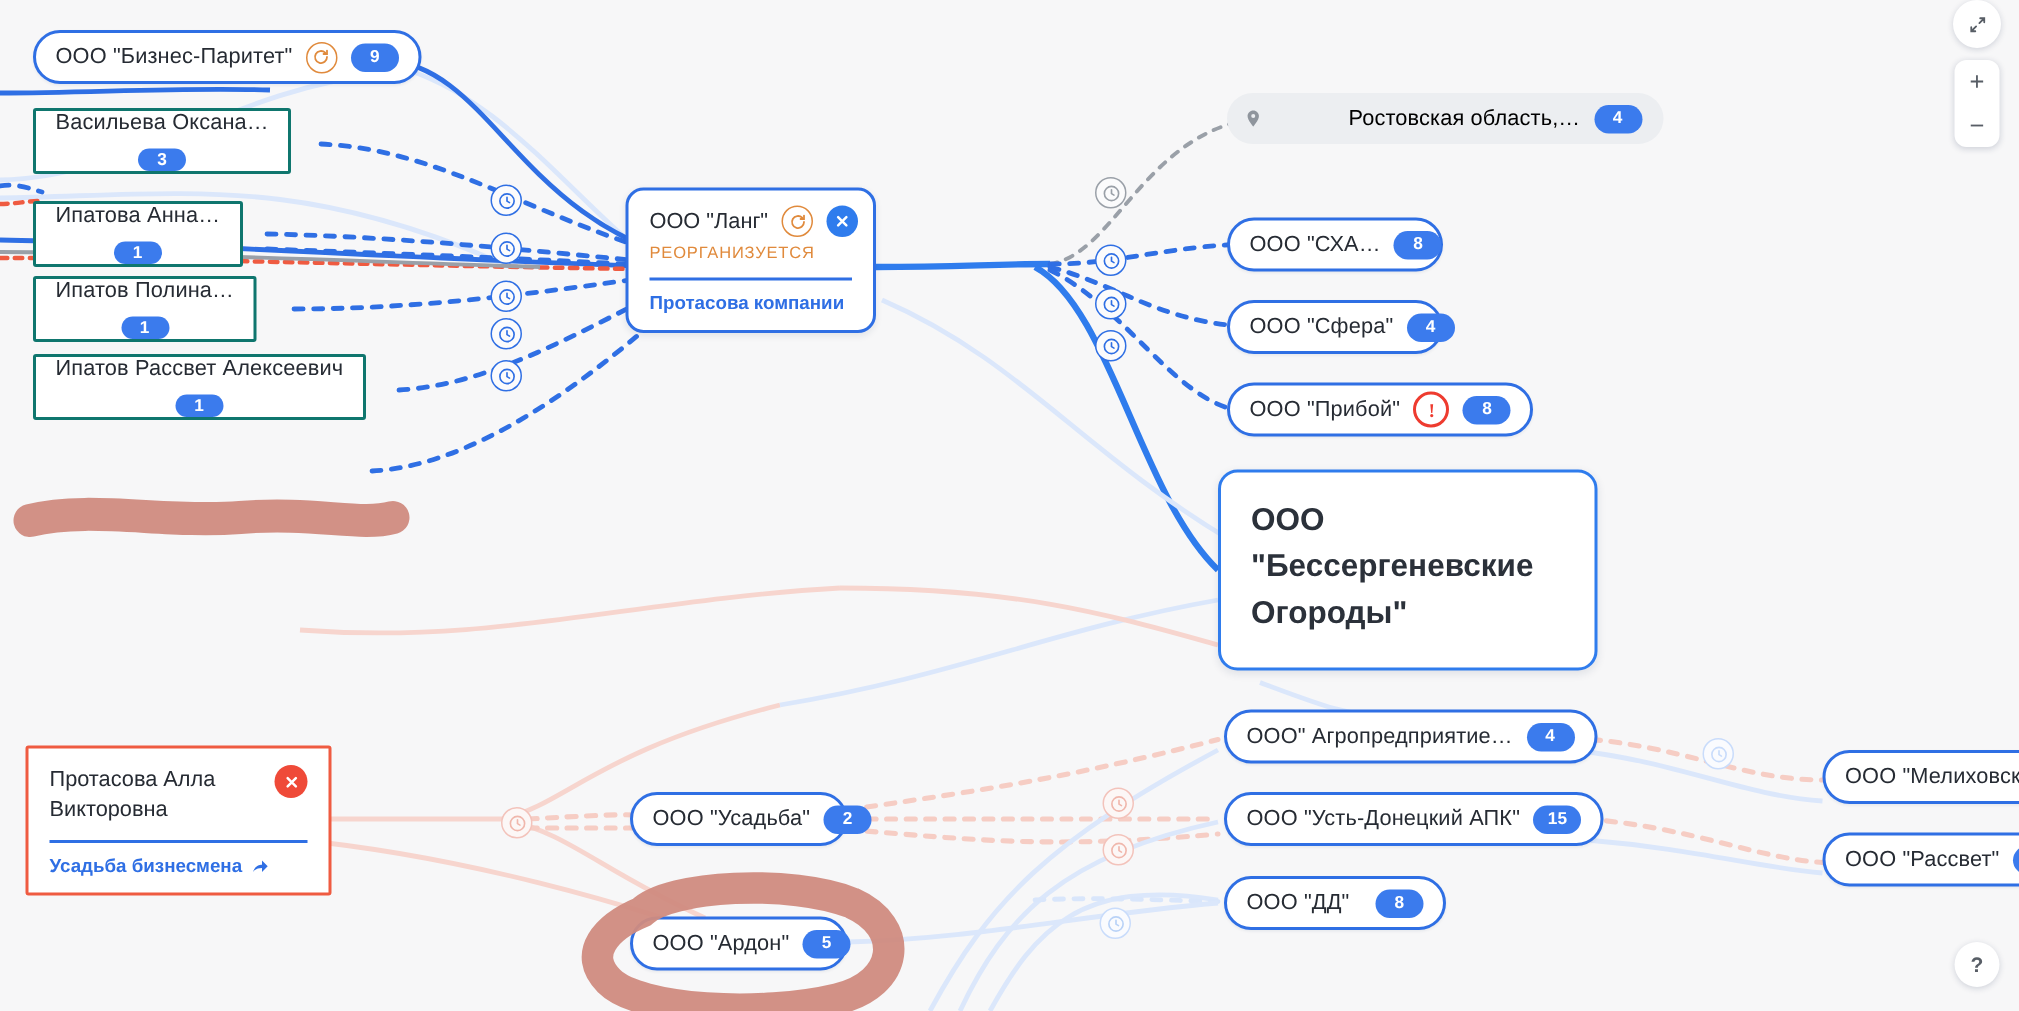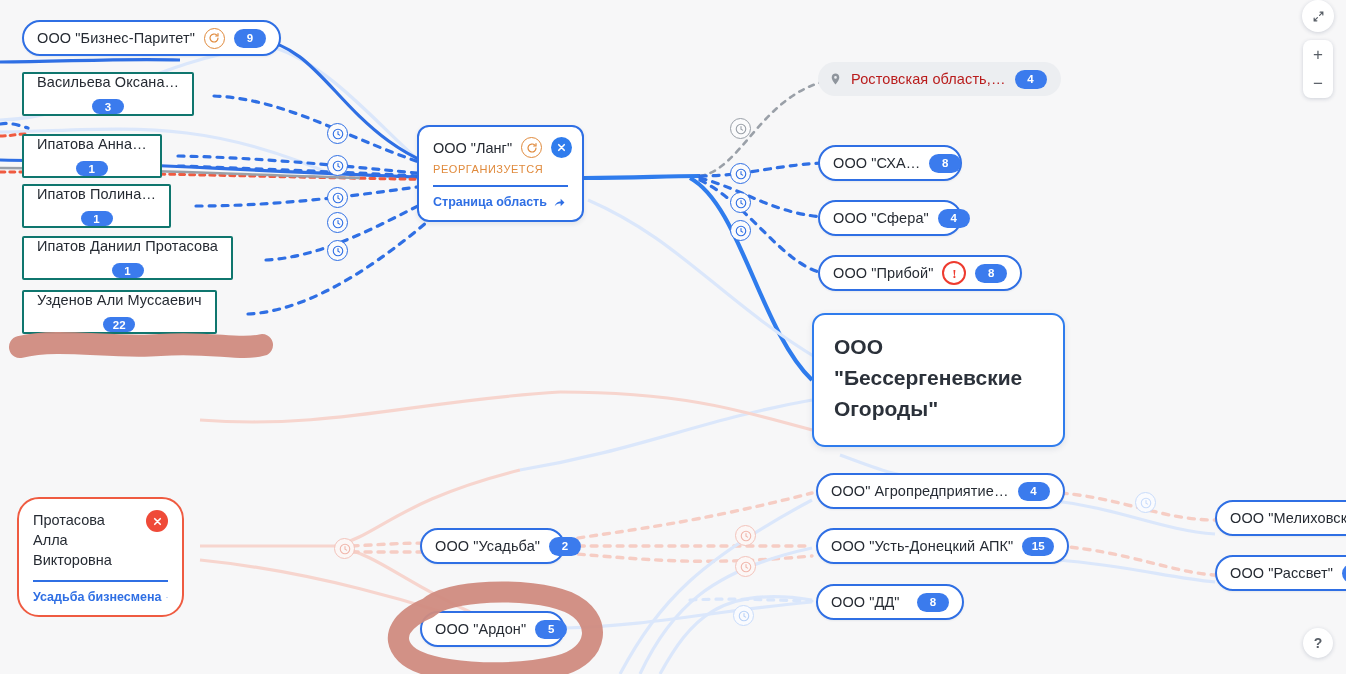--- a/index.html
+++ b/index.html
@@ -97,21 +97,21 @@
     font-size:21px;font-weight:700;color:#2b313a;line-height:31px;
     box-shadow:0 2px 6px rgba(20,40,80,.10);
   }
 
   
   .node-region{
     position:absolute;box-sizing:border-box;display:flex;align-items:center;gap:9px;
     background:#eceef1;border-radius:20px;height:34px;padding:0 14px 0 11px;
     white-space:nowrap;
   }
-  .node-region .lbl{color:#b91c1c;}
+  .node-region .lbl{color:#000000;margin-left:48px;}
   .pin{width:13px;height:16px;flex:none}
 
   
   .clock{
     position:absolute;width:21px;height:21px;border-radius:50%;
     background:#fbfbfc;border:1.6px solid #2f6fe4;
     display:flex;align-items:center;justify-content:center;
     box-sizing:border-box;
   }
   .clock svg{display:block}
@@ -318,48 +318,44 @@
     <span class="lbl">Ипатова Анна…</span>
     <span class="badge">1</span>
   </div>
 
   <div class="node node-rect" style="left:22px;top:184px;">
     <span class="lbl">Ипатов Полина…</span>
     <span class="badge">1</span>
   </div>
 
   <div class="node node-rect" style="left:22px;top:236px;">
-    <span class="lbl">Ипатов Даниил Протасова</span>
+    <span class="lbl">Ипатов Рассвет Алексеевич</span>
     <span class="badge">1</span>
   </div>
 
-  <div class="node node-rect" style="left:22px;top:290px;">
-    <span class="lbl">Узденов Али Муссаевич</span>
-    <span class="badge">22</span>
-  </div>
 
   <div class="card card-center" style="left:417px;top:125px;width:167px;">
     <div class="card-row1">
       <span class="card-title">ООО "Ланг"</span>
       <span class="ico-reorg">
         <svg width="12" height="12" viewBox="0 0 24 24" fill="none" stroke="#e08a3c" stroke-width="2.4" stroke-linecap="round">
             <path d="M20 12a8 8 0 1 1-2.4-5.7"></path>
             <path d="M20 3.4V8h-4.6"></path>
           </svg>
       </span>
       <span class="ico-x-blue">
         <svg width="11" height="11" viewBox="0 0 24 24" fill="none" stroke="#ffffff" stroke-width="3.6" stroke-linecap="round">
             <path d="M6 6l12 12M18 6L6 18"></path>
           </svg>
       </span>
     </div>
     <div class="card-status">РЕОРГАНИЗУЕТСЯ</div>
     <div class="card-sep"></div>
     <div class="card-link">
-      <span>Страница область</span>
+      <span>Протасова компании</span>
       <svg width="13" height="13" viewBox="0 0 24 24" fill="#2f6fe4">
           <path d="M5 19c2-7 7-9 11-9V5l7 7-7 7v-5c-4 0-8 1-11 5z"></path>
         </svg>
     </div>
   </div>
 
   <div class="node-region" style="left:818px;top:62px;">
     <svg class="pin" viewBox="0 0 24 24" fill="#8f959d">
         <path d="M12 2C8.1 2 5 5.1 5 9c0 5.2 7 13 7 13s7-7.8 7-13c0-3.9-3.1-7-7-7zm0 9.5A2.5 2.5 0 1 1 12 6.5a2.5 2.5 0 0 1 0 5z"></path>
       </svg>
@@ -380,21 +376,21 @@
   <div class="node node-pill" style="left:818px;top:255px;">
     <span class="lbl">ООО "Прибой"</span>
     <span class="ico-warn">!</span>
     <span class="badge">8</span>
   </div>
 
   <div class="node-big" style="left:812px;top:313px;width:253px;height:134px;">
     <span>ООО "Бессергеневские Огороды"</span>
   </div>
 
-  <div class="card card-left" style="left:17px;top:497px;width:167px;border-radius:22px;">
+  <div class="card card-left" style="left:17px;top:497px;width:204px;">
     <div class="card-row1" style="align-items:flex-start;">
       <span class="card-title wrap" style="flex:1;">Протасова Алла Викторовна</span>
       <span class="ico-x-red">
         <svg width="11" height="11" viewBox="0 0 24 24" fill="none" stroke="#ffffff" stroke-width="3.6" stroke-linecap="round">
             <path d="M6 6l12 12M18 6L6 18"></path>
           </svg>
       </span>
     </div>
     <div class="card-sep"></div>
     <div class="card-link">

